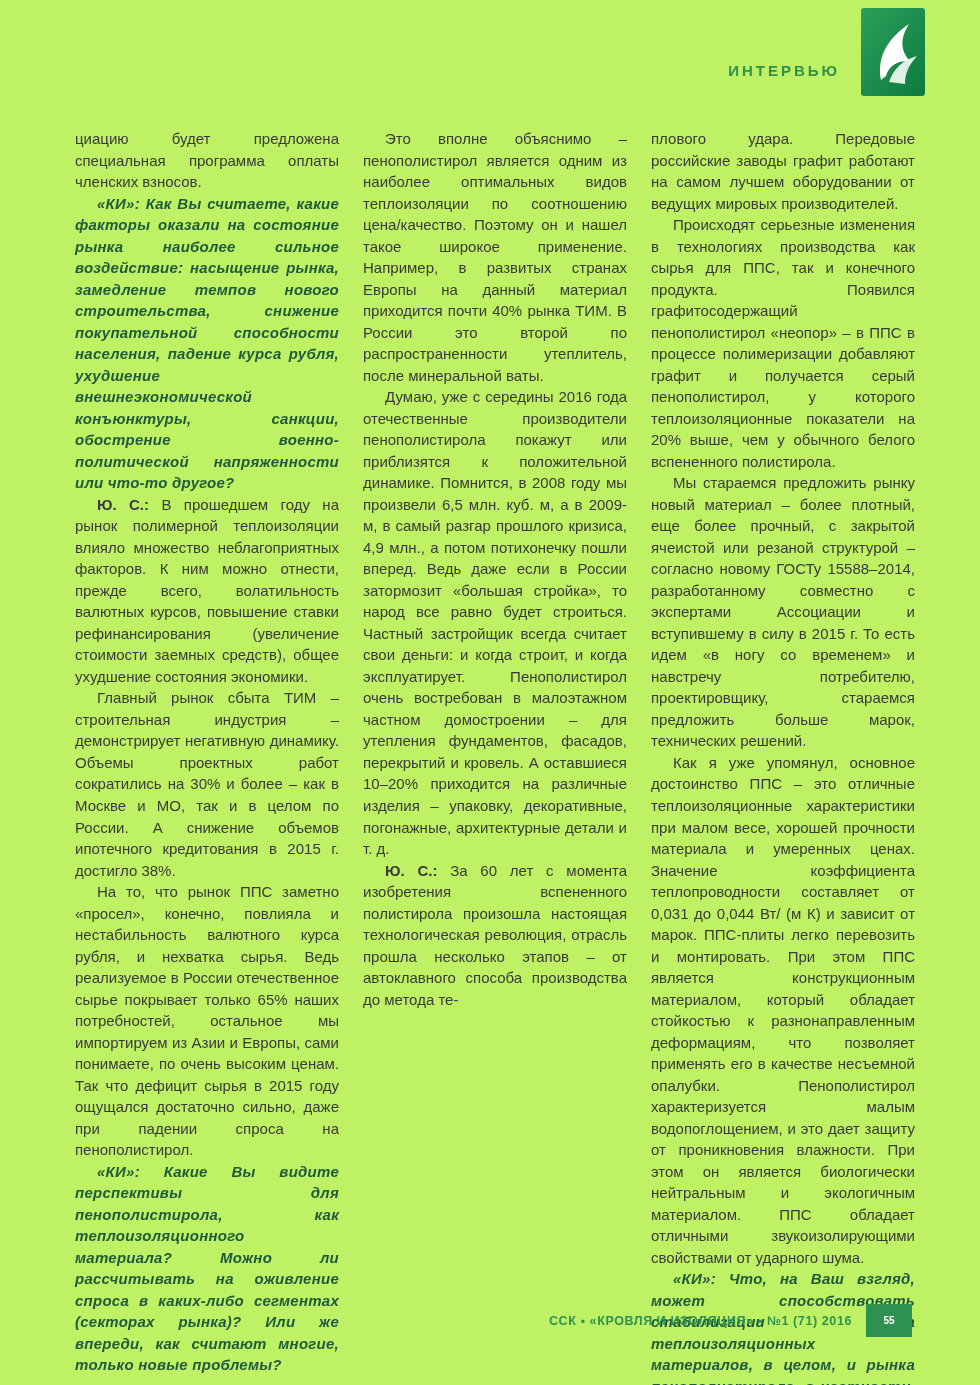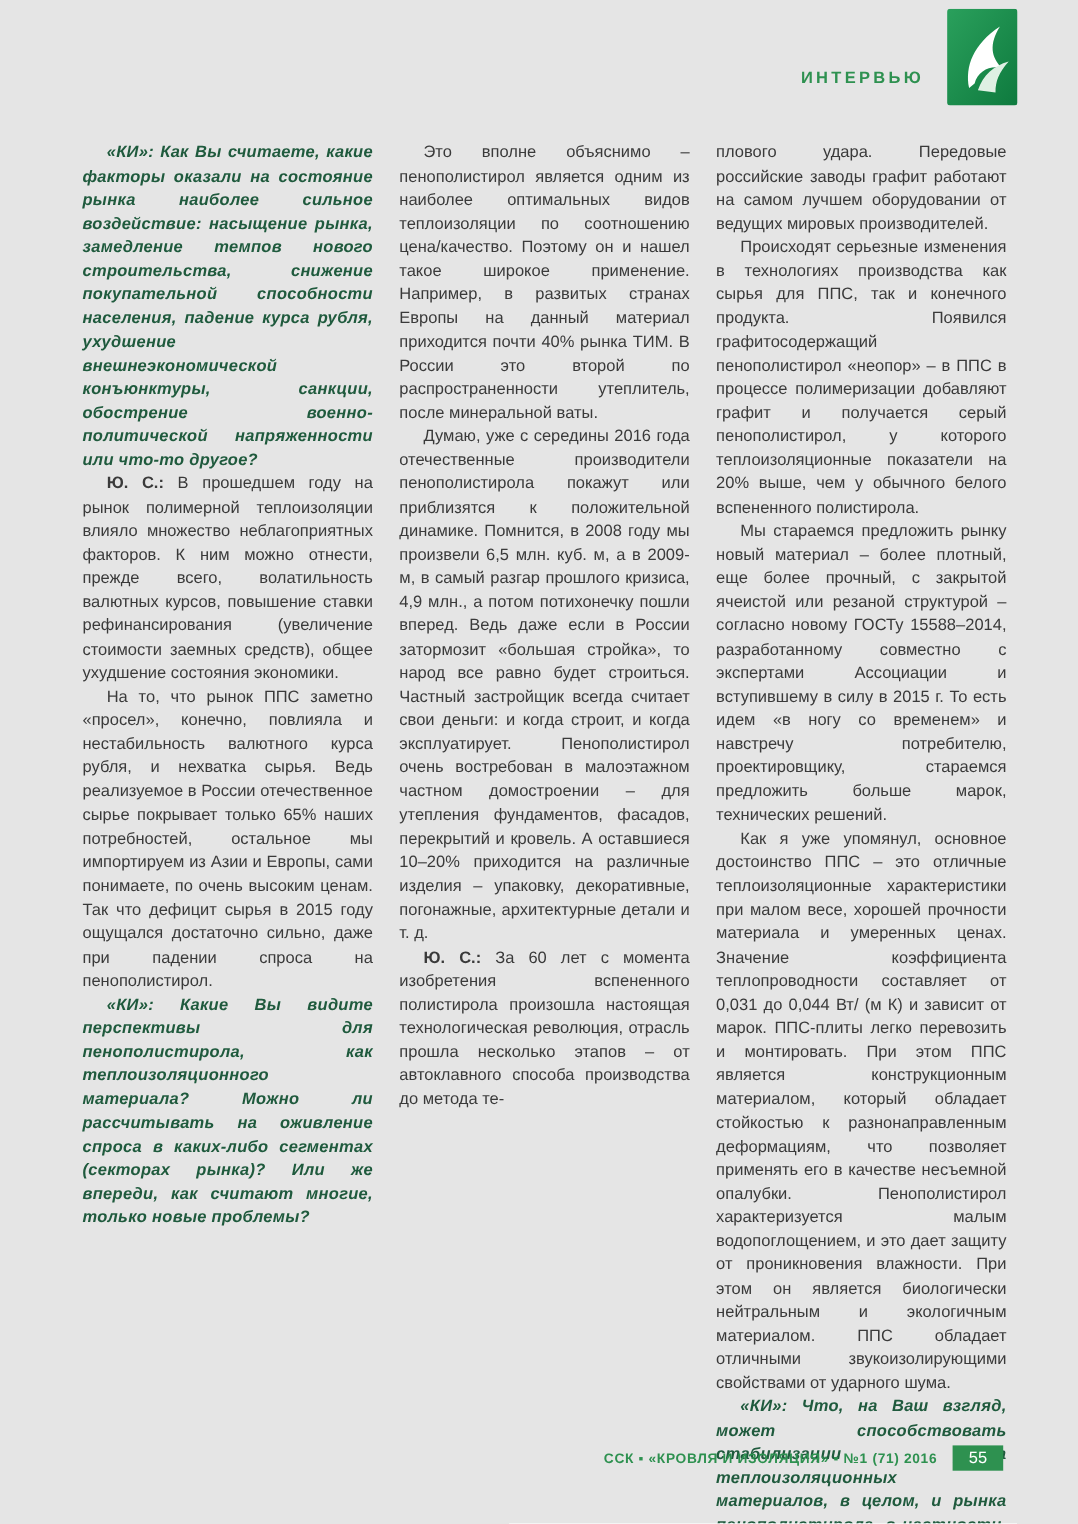--- a/index.html
+++ b/index.html
@@ -1,20 +1,20 @@
 <!DOCTYPE html>
 <html lang="ru" style="--accent: #2e9150; --qcolor: #1f5a3d; --body: #3a3a3a;"><head>
 <meta charset="utf-8">
 <style>
   * { margin:0; padding:0; box-sizing:border-box; }
   html,body { background:#ffffff; }
   body { font-family:"Liberation Sans", sans-serif; }
   .page {
     position:relative; width:980px; height:1385px;
-    background:#e5e5e5; margin:0 auto; overflow:hidden;
+    background:#bef264; margin:0 auto; overflow:hidden;
   }
   .section-title {
     position:absolute; top:62px; right:140px;
     font-size:15px; font-weight:bold; letter-spacing:3px;
     color:var(--accent,#2e9150);
   }
   .logo {
     position:absolute; top:8px; right:55px; width:64px; height:88px;
   }
   .columns {
@@ -37,22 +37,22 @@
   .footer {
     position:absolute; bottom:48px; right:68px;
     display:flex; align-items:center; gap:14px;
   }
   .journal-line {
     color:var(--accent,#2e9150); font-size:12.5px;
     font-weight:bold; letter-spacing:0.6px;
   }
   .page-number {
     background:var(--accent,#2e9150); color:#ffffff;
-    font-weight:normal; font-size:15px;
-    width:46px; height:23px;
+    font-weight:bold; font-size:10px;
+    width:46px; height:33px;
     display:flex; align-items:center; justify-content:center;
   }
 </style>
 </head>
 <body>
 
 <div class="page">
 
   <span class="section-title">ИНТЕРВЬЮ</span>
 
@@ -66,22 +66,24 @@
       </defs>
       <rect width="64" height="88" rx="3" fill="url(#logoGrad)"></rect>
       <path d="M20 72 C16 52 24 32 48 16 C38 32 40 44 50 54 C40 51 28 56 25 68 Z" fill="#ffffff"></path>
       <path d="M28 74 C33 60 42 52 56 48 C47 58 44 66 44 76 Z" fill="#dff0e4"></path>
     </svg>
   </div>
 
   <main class="columns">
 
   <div class="column">
+        <p class="body noindent">циацию будет предложена специальная программа оплаты членских взносов.</p>
         <p class="question">«КИ»: Как Вы считаете, какие факторы оказали на состояние рынка наиболее сильное воздействие: насыщение рынка, замедление темпов нового строительства, снижение покупательной способности населения, падение курса рубля, ухудшение внешнеэкономической конъюнктуры, санкции, обострение военно-политической напряженности или что-то другое?</p>
         <p class="answer"><span class="lead">Ю. С.:</span> <span>В прошедшем году на рынок полимерной теплоизоляции влияло множество неблагоприятных факторов. К ним можно отнести, прежде всего, волатильность валютных курсов, повышение ставки рефинансирования (увеличение стоимости заемных средств), общее ухудшение состояния экономики.</span></p>
+        <p class="body">Главный рынок сбыта ТИМ – строительная индустрия – демонстрирует негативную динамику. Объемы проектных работ сократились на 30% и более – как в Москве и МО, так и в целом по России. А снижение объемов ипотечного кредитования в 2015 г. достигло 38%.</p>
         <p class="body">На то, что рынок ППС заметно «просел», конечно, повлияла и нестабильность валютного курса рубля, и нехватка сырья. Ведь реализуемое в России отечественное сырье покрывает только 65% наших потребностей, остальное мы импортируем из Азии и Европы, сами понимаете, по очень высоким ценам. Так что дефицит сырья в 2015 году ощущался достаточно сильно, даже при падении спроса на пенополистирол.</p>
         <p class="question">«КИ»: Какие Вы видите перспективы для пенополистирола, как теплоизоляционного материала? Можно ли рассчитывать на оживление спроса в каких-либо сегментах (секторах рынка)? Или же впереди, как считают многие, только новые проблемы?</p>
       </div>
       <div class="column">
         <p class="body">Это вполне объяснимо – пенополистирол является одним из наиболее оптимальных видов теплоизоляции по соотношению цена/качество. Поэтому он и нашел такое широкое применение. Например, в развитых странах Европы на данный материал приходится почти 40% рынка ТИМ. В России это второй по распространенности утеплитель, после минеральной ваты.</p>
         <p class="body">Думаю, уже с середины 2016 года отечественные производители пенополистирола покажут или приблизятся к положительной динамике. Помнится, в 2008 году мы произвели 6,5 млн. куб. м, а в 2009-м, в самый разгар прошлого кризиса, 4,9 млн., а потом потихонечку пошли вперед. Ведь даже если в России затормозит «большая стройка», то народ все равно будет строиться. Частный застройщик всегда считает свои деньги: и когда строит, и когда эксплуатирует. Пенополистирол очень востребован в малоэтажном частном домостроении – для утепления фундаментов, фасадов, перекрытий и кровель. А оставшиеся 10–20% приходится на различные изделия – упаковку, декоративные, погонажные, архитектурные детали и т. д.</p>
         <p class="answer"><span class="lead">Ю. С.:</span> <span>За 60 лет с момента изобретения вспененного полистирола произошла настоящая технологическая революция, отрасль прошла несколько этапов – от автоклавного способа производства до метода те-</span></p>
       </div>
       <div class="column">
         <p class="body noindent">плового удара. Передовые российские заводы графит работают на самом лучшем оборудовании от ведущих мировых производителей.</p>

